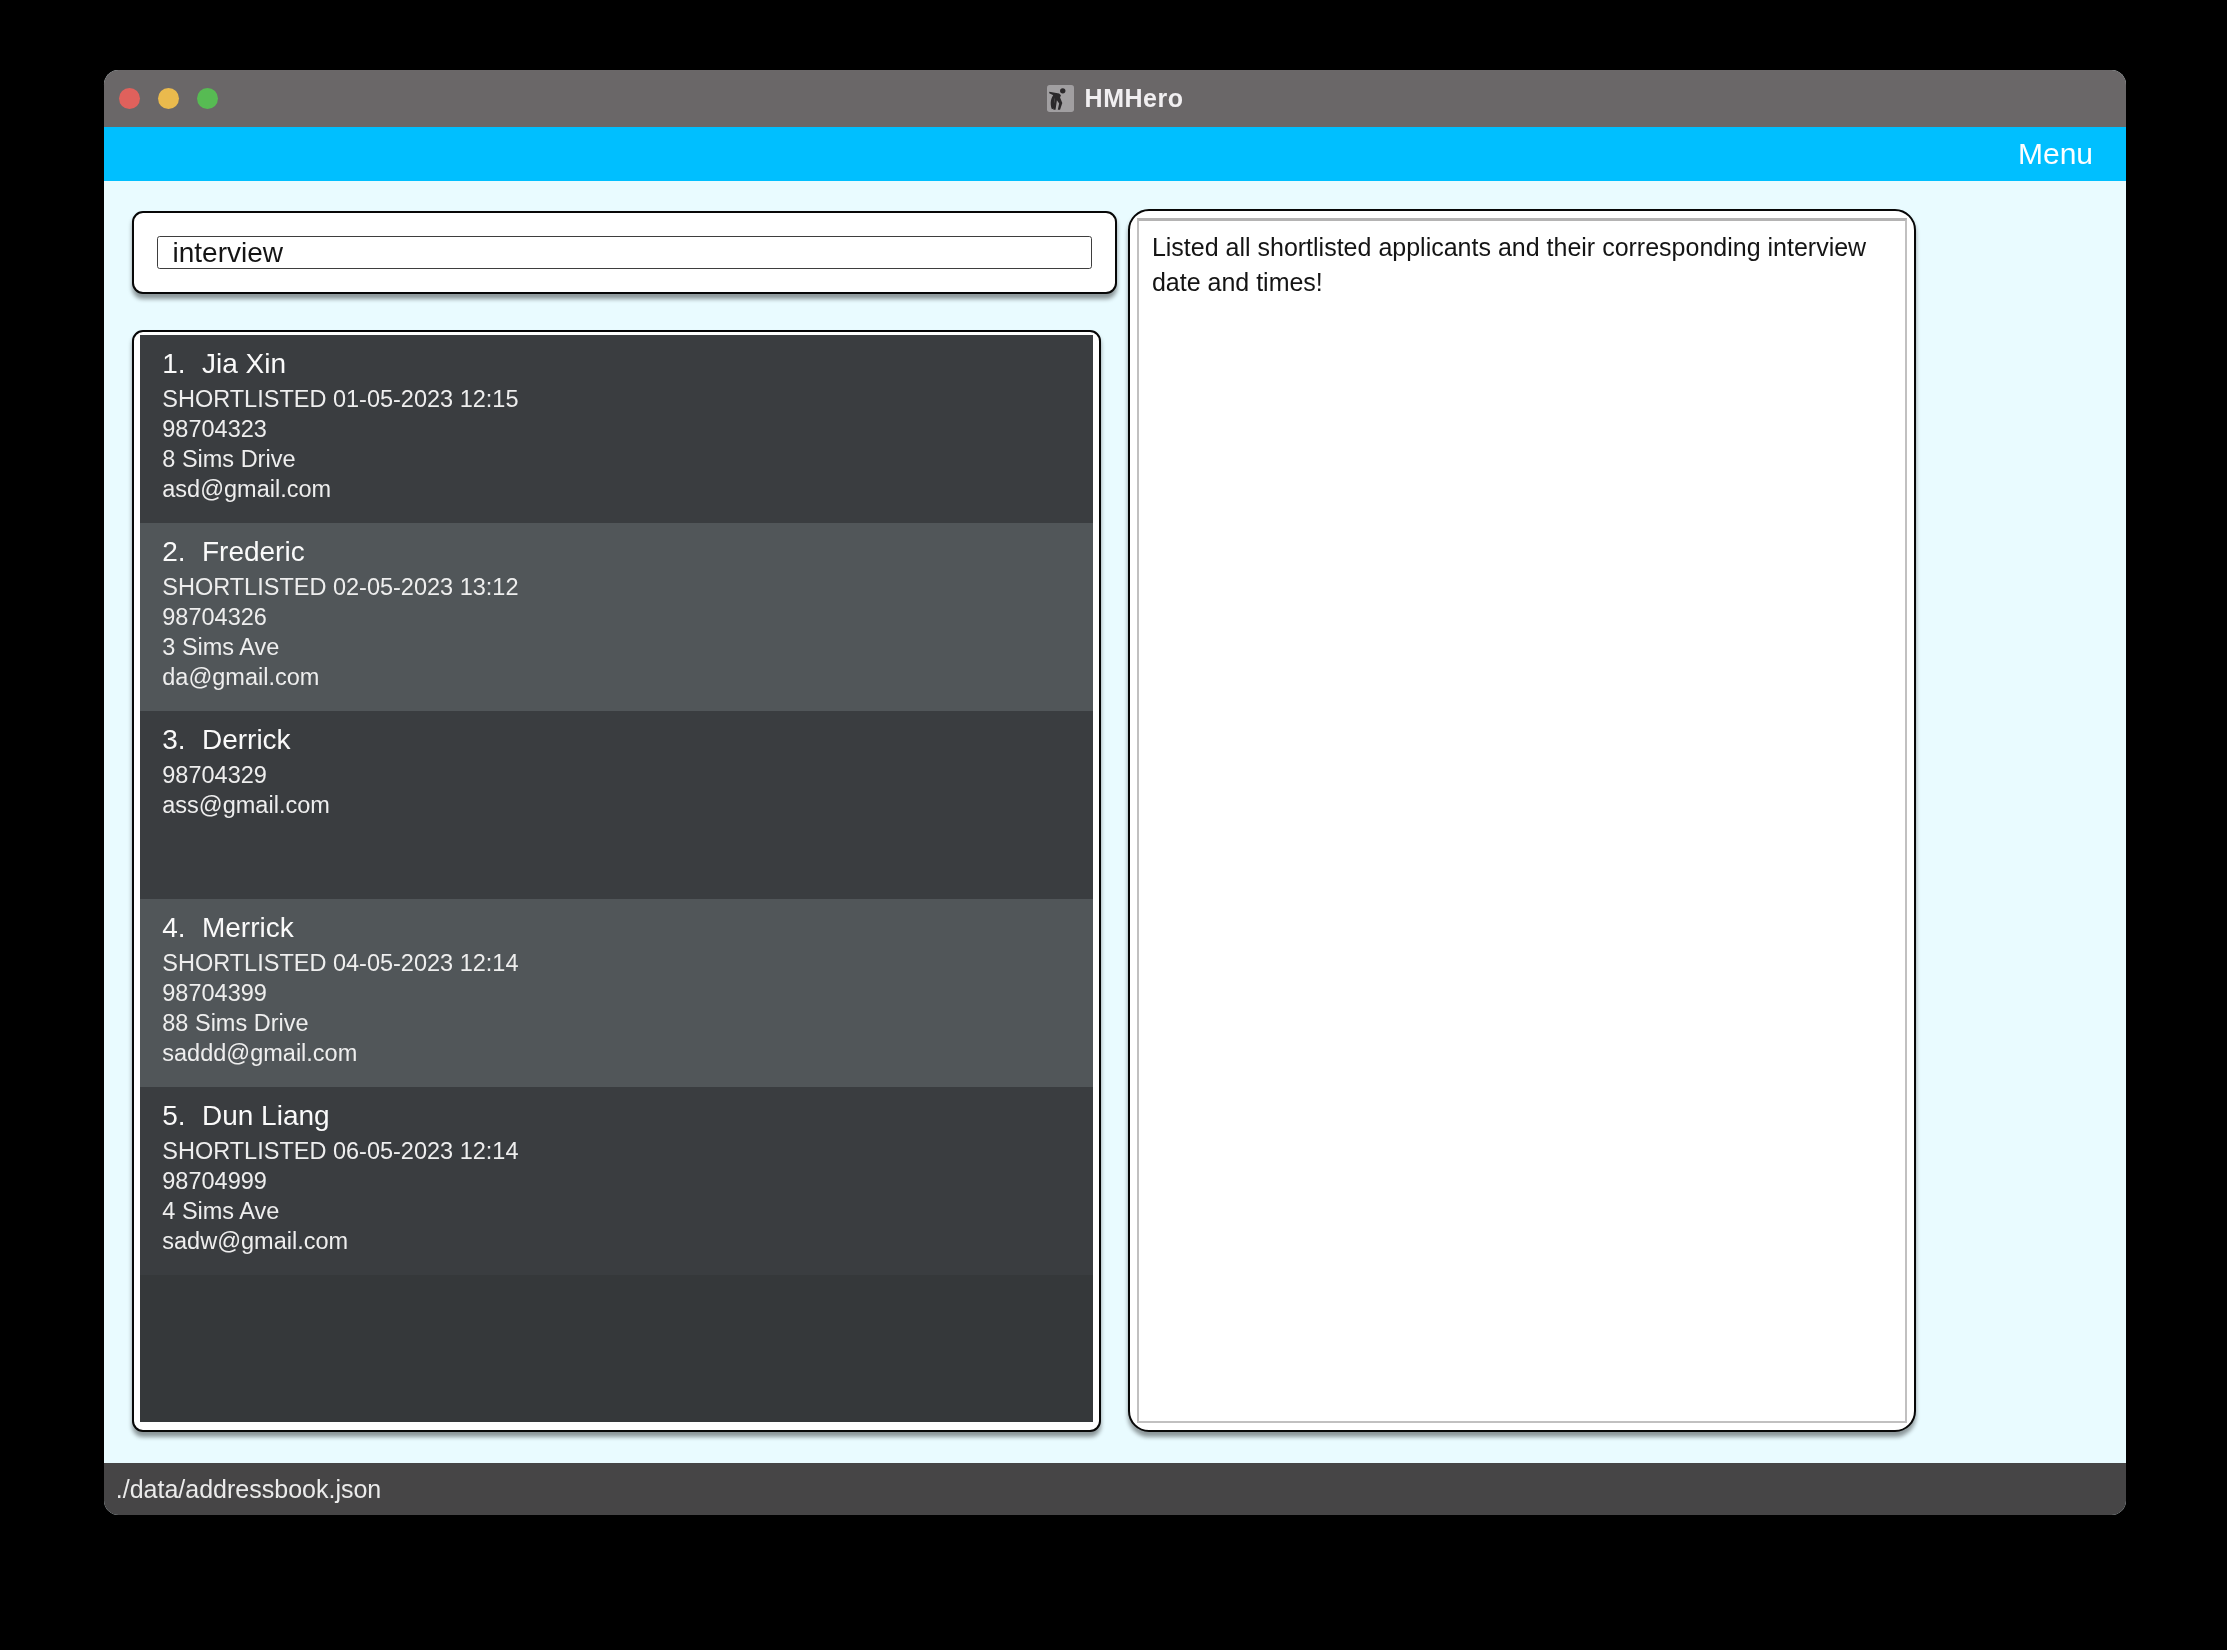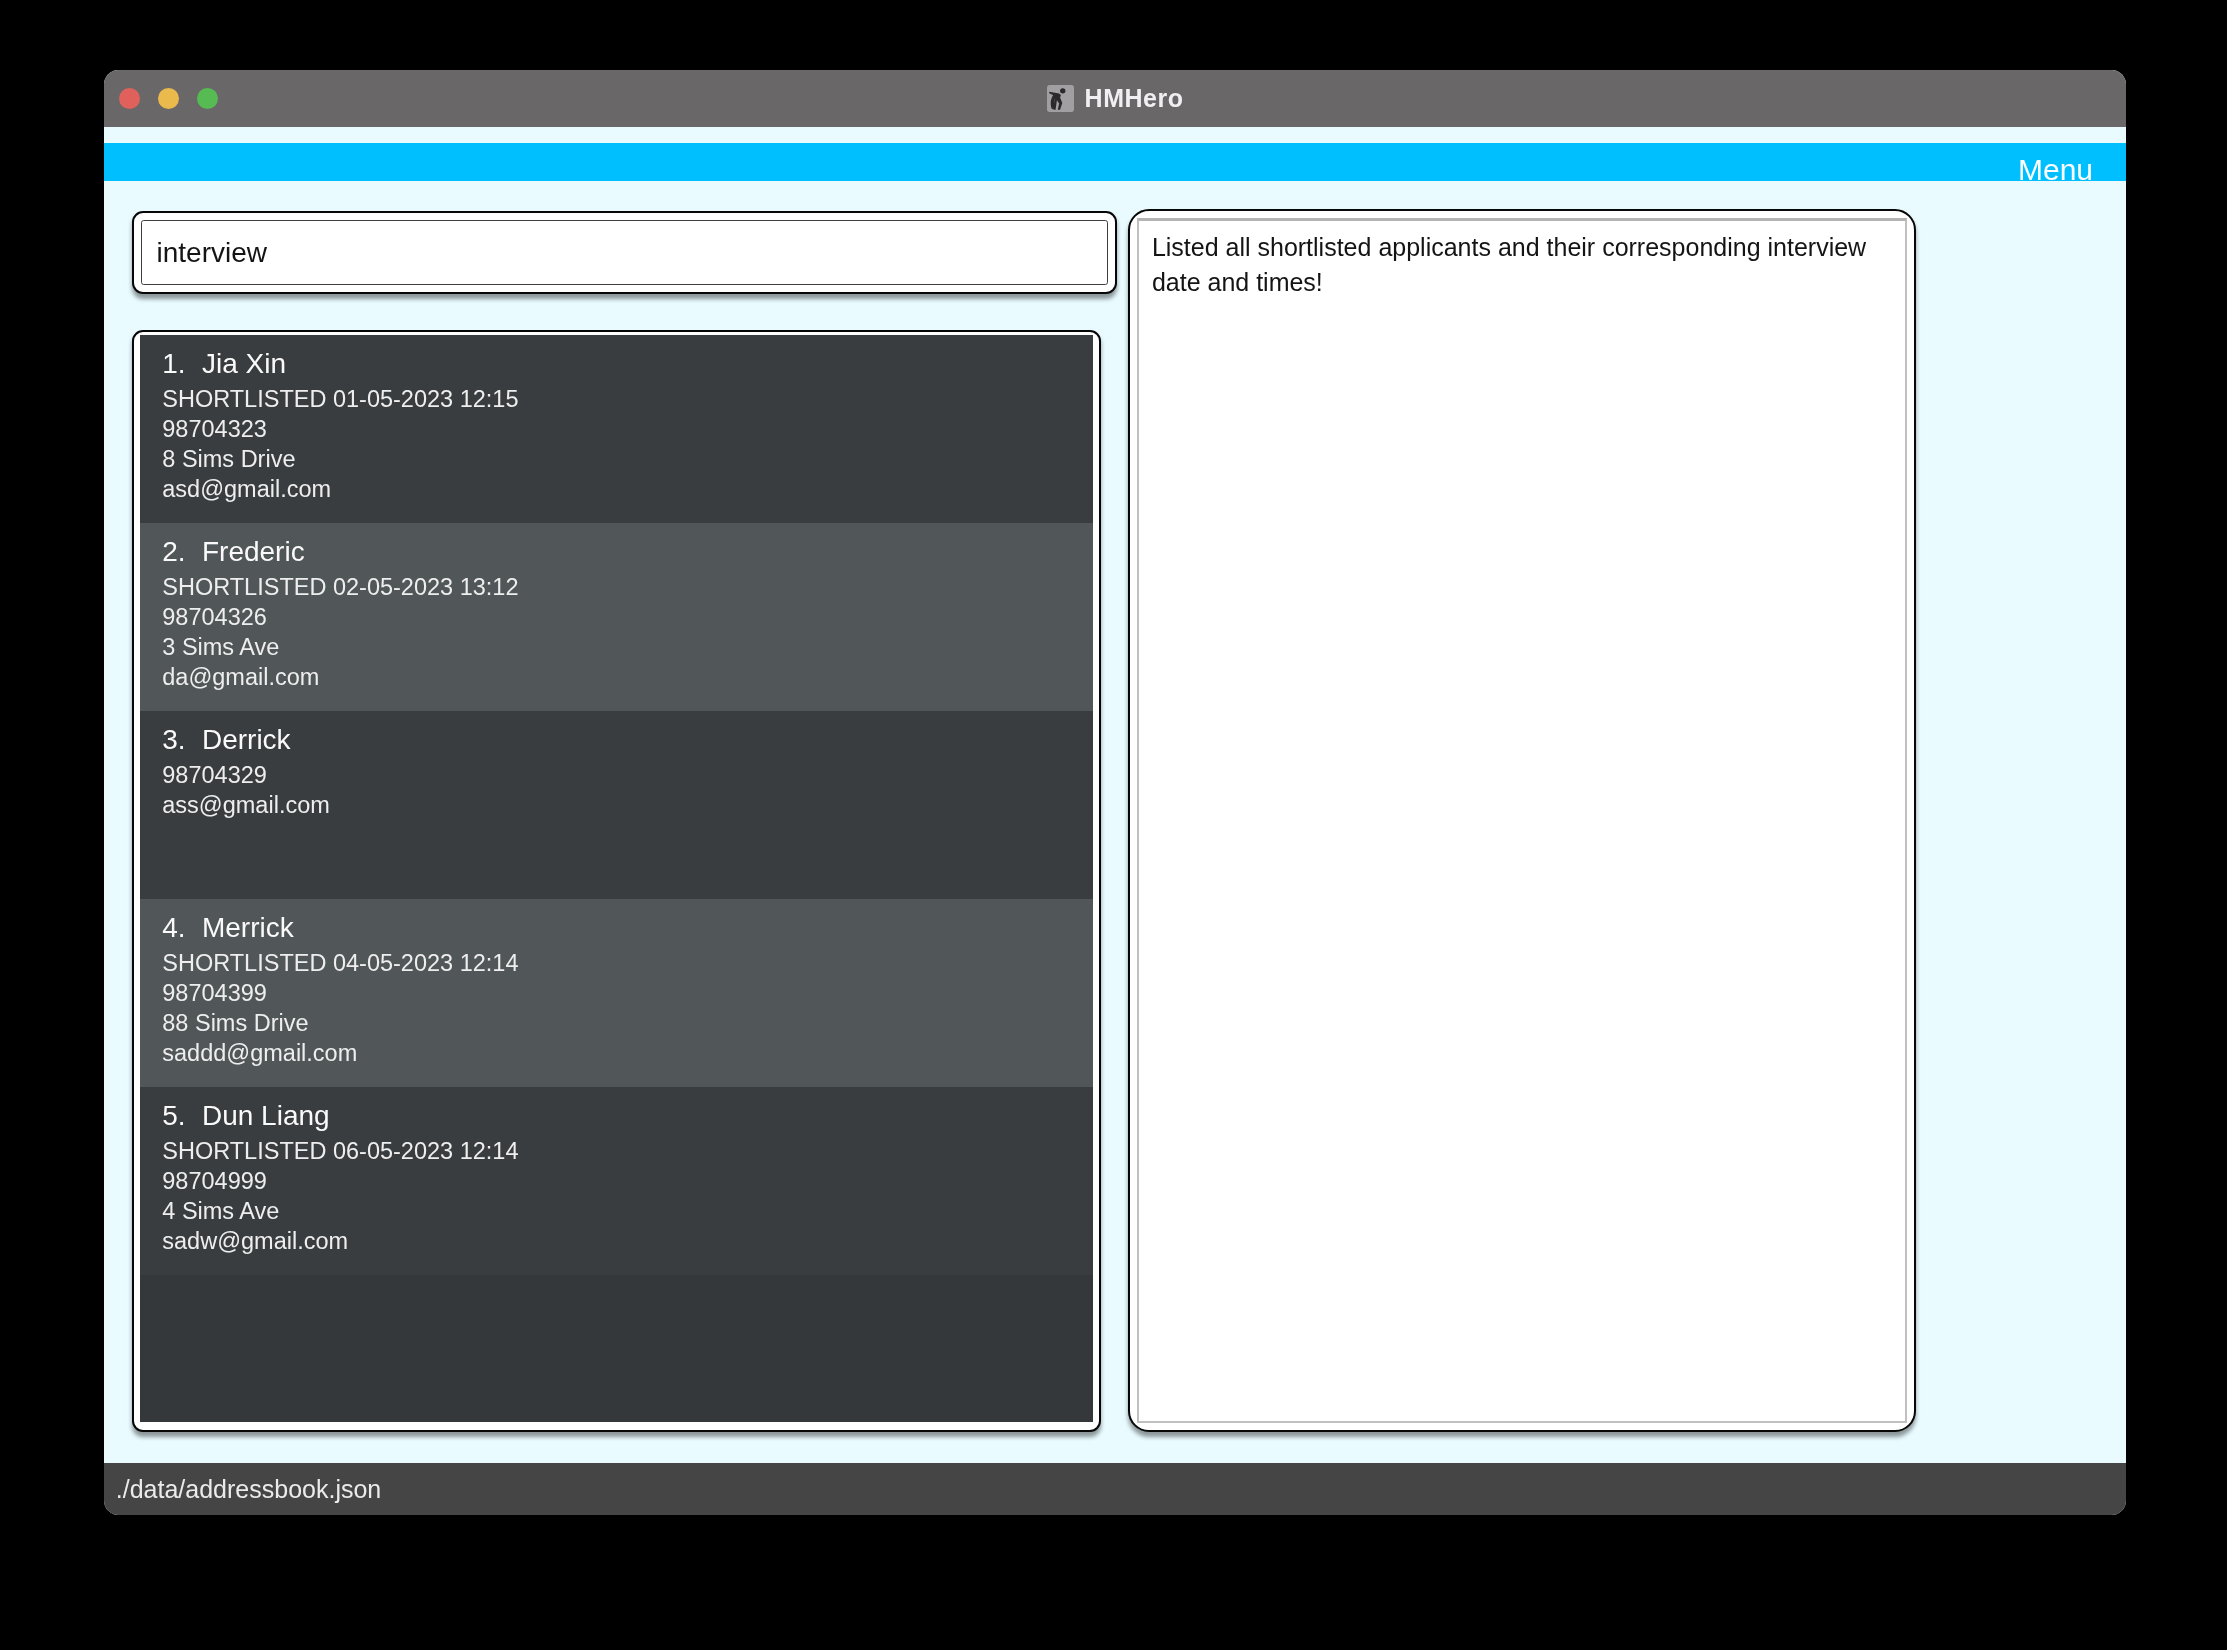--- a/index.html
+++ b/index.html
@@ -22,33 +22,33 @@
   .traffic { position:absolute; left:15.4px; top:0; height:100%; display:flex; align-items:center; gap:18px; }
   .light { width:21px; height:21px; border-radius:50%; }
   .light.red    { background:var(--traffic-red,#e0615c); }
   .light.yellow { background:var(--traffic-yellow,#eaba4d); }
   .light.green  { background:var(--traffic-green,#57bb53); }
   .title-group { display:flex; align-items:center; gap:11px; }
   .app-icon { width:27px; height:27px; display:block; }
   .title-text { font-size:25px; font-weight:bold; color:#f1eff1; letter-spacing:0.5px; }
   
   .menubar {
-    position:absolute; left:0; top:73px; width:100%; height:54px;
+    position:absolute; left:0; top:57px; width:100%; height:54px;
     background:var(--accent,#00bfff);
     display:flex; align-items:center; justify-content:flex-end;
   }
   .menu-label { color:#fdfeff; font-size:30px; padding-right:33px; cursor:default; }
   
   .body-area { position:absolute; left:0; top:111px; width:100%; height:1282px; background:var(--body-background,#e9fbff); }
   .panel-box {
     position:absolute; background:#fff; border:2.7px solid #070707; border-radius:11px;
     box-sizing:border-box; box-shadow:0 4.5px 4.5px rgba(0,0,0,.4);
   }
   
-  .command-box { left:28px; top:30px; width:985px; height:83px; padding:7px; }
+  .command-box { left:28px; top:30px; width:985px; height:83px; padding:23px; }
   .command-inner {
     width:100%; height:100%; box-sizing:border-box; border:1.8px solid #3e3e3e; border-radius:2.7px;
     display:flex; align-items:center; background:#fff;
   }
   .command-input {
     border:none; outline:none; width:100%; background:transparent;
     font-size:28px; color:#141414; padding:0 0 0 14.5px; font-family:inherit;
   }
   
   .list-panel { left:28px; top:149px; width:969px; height:1102px; padding:2.7px 6.3px 8.1px 6.3px; }

